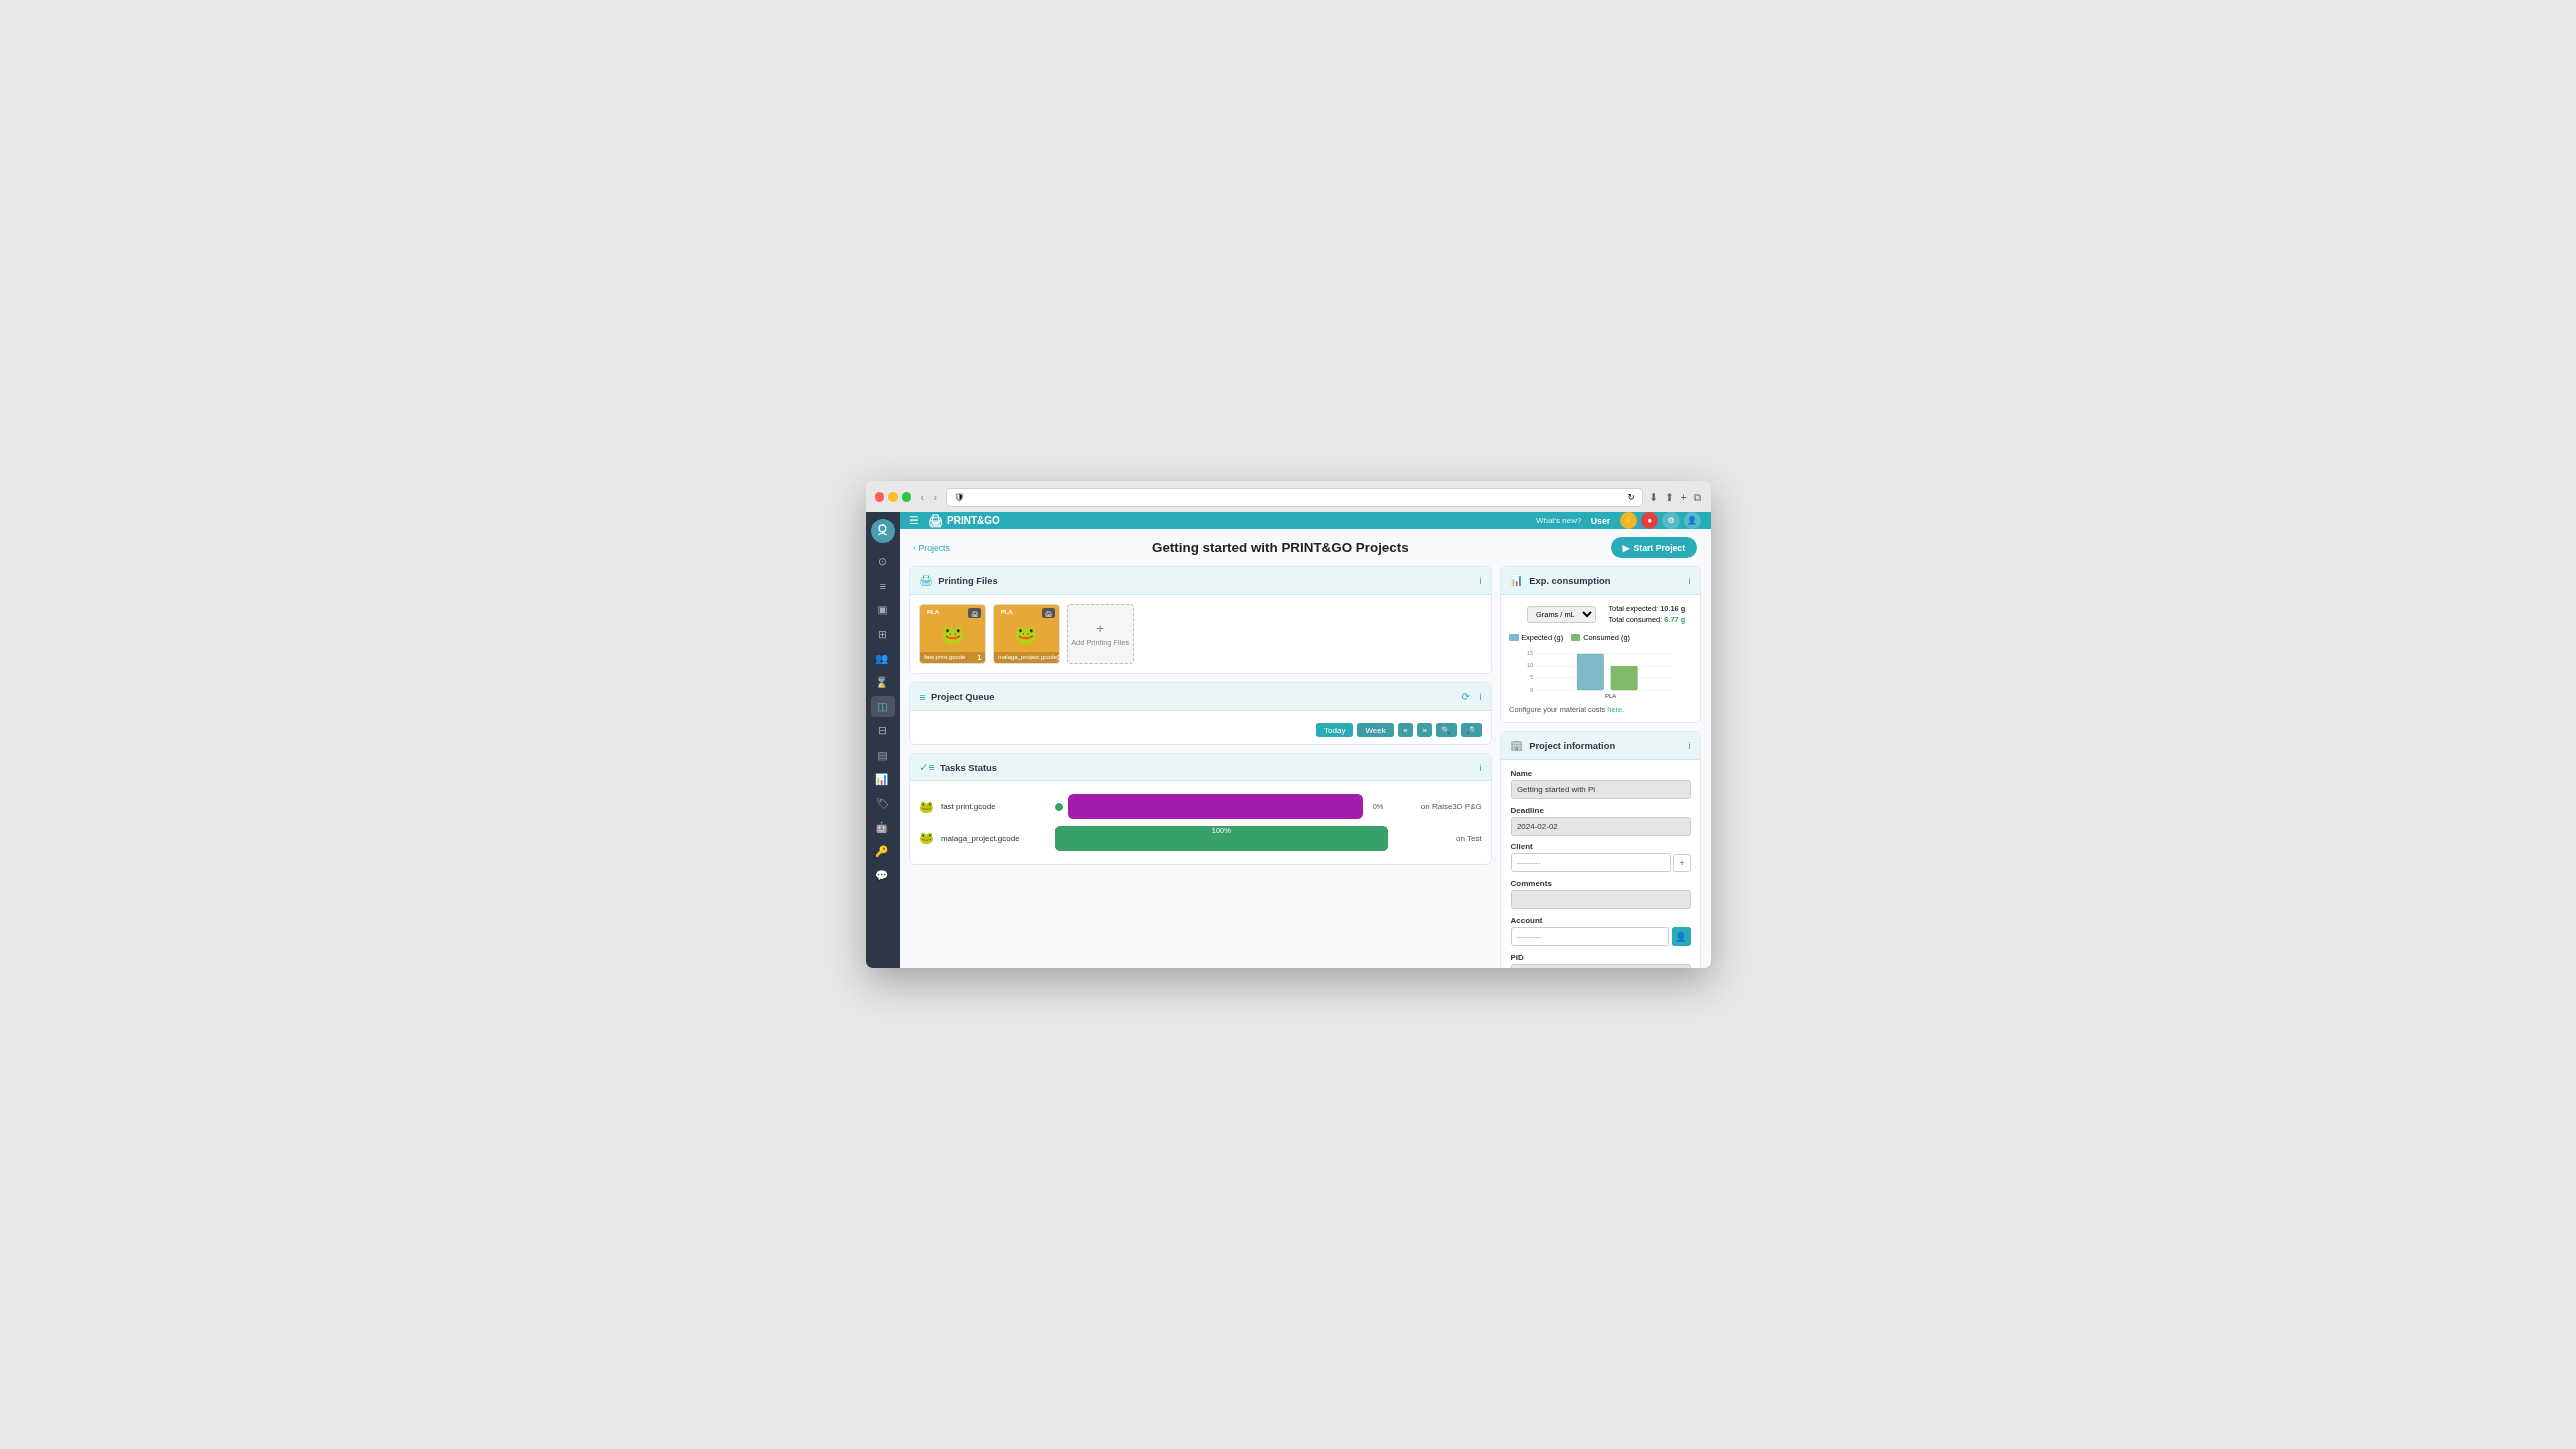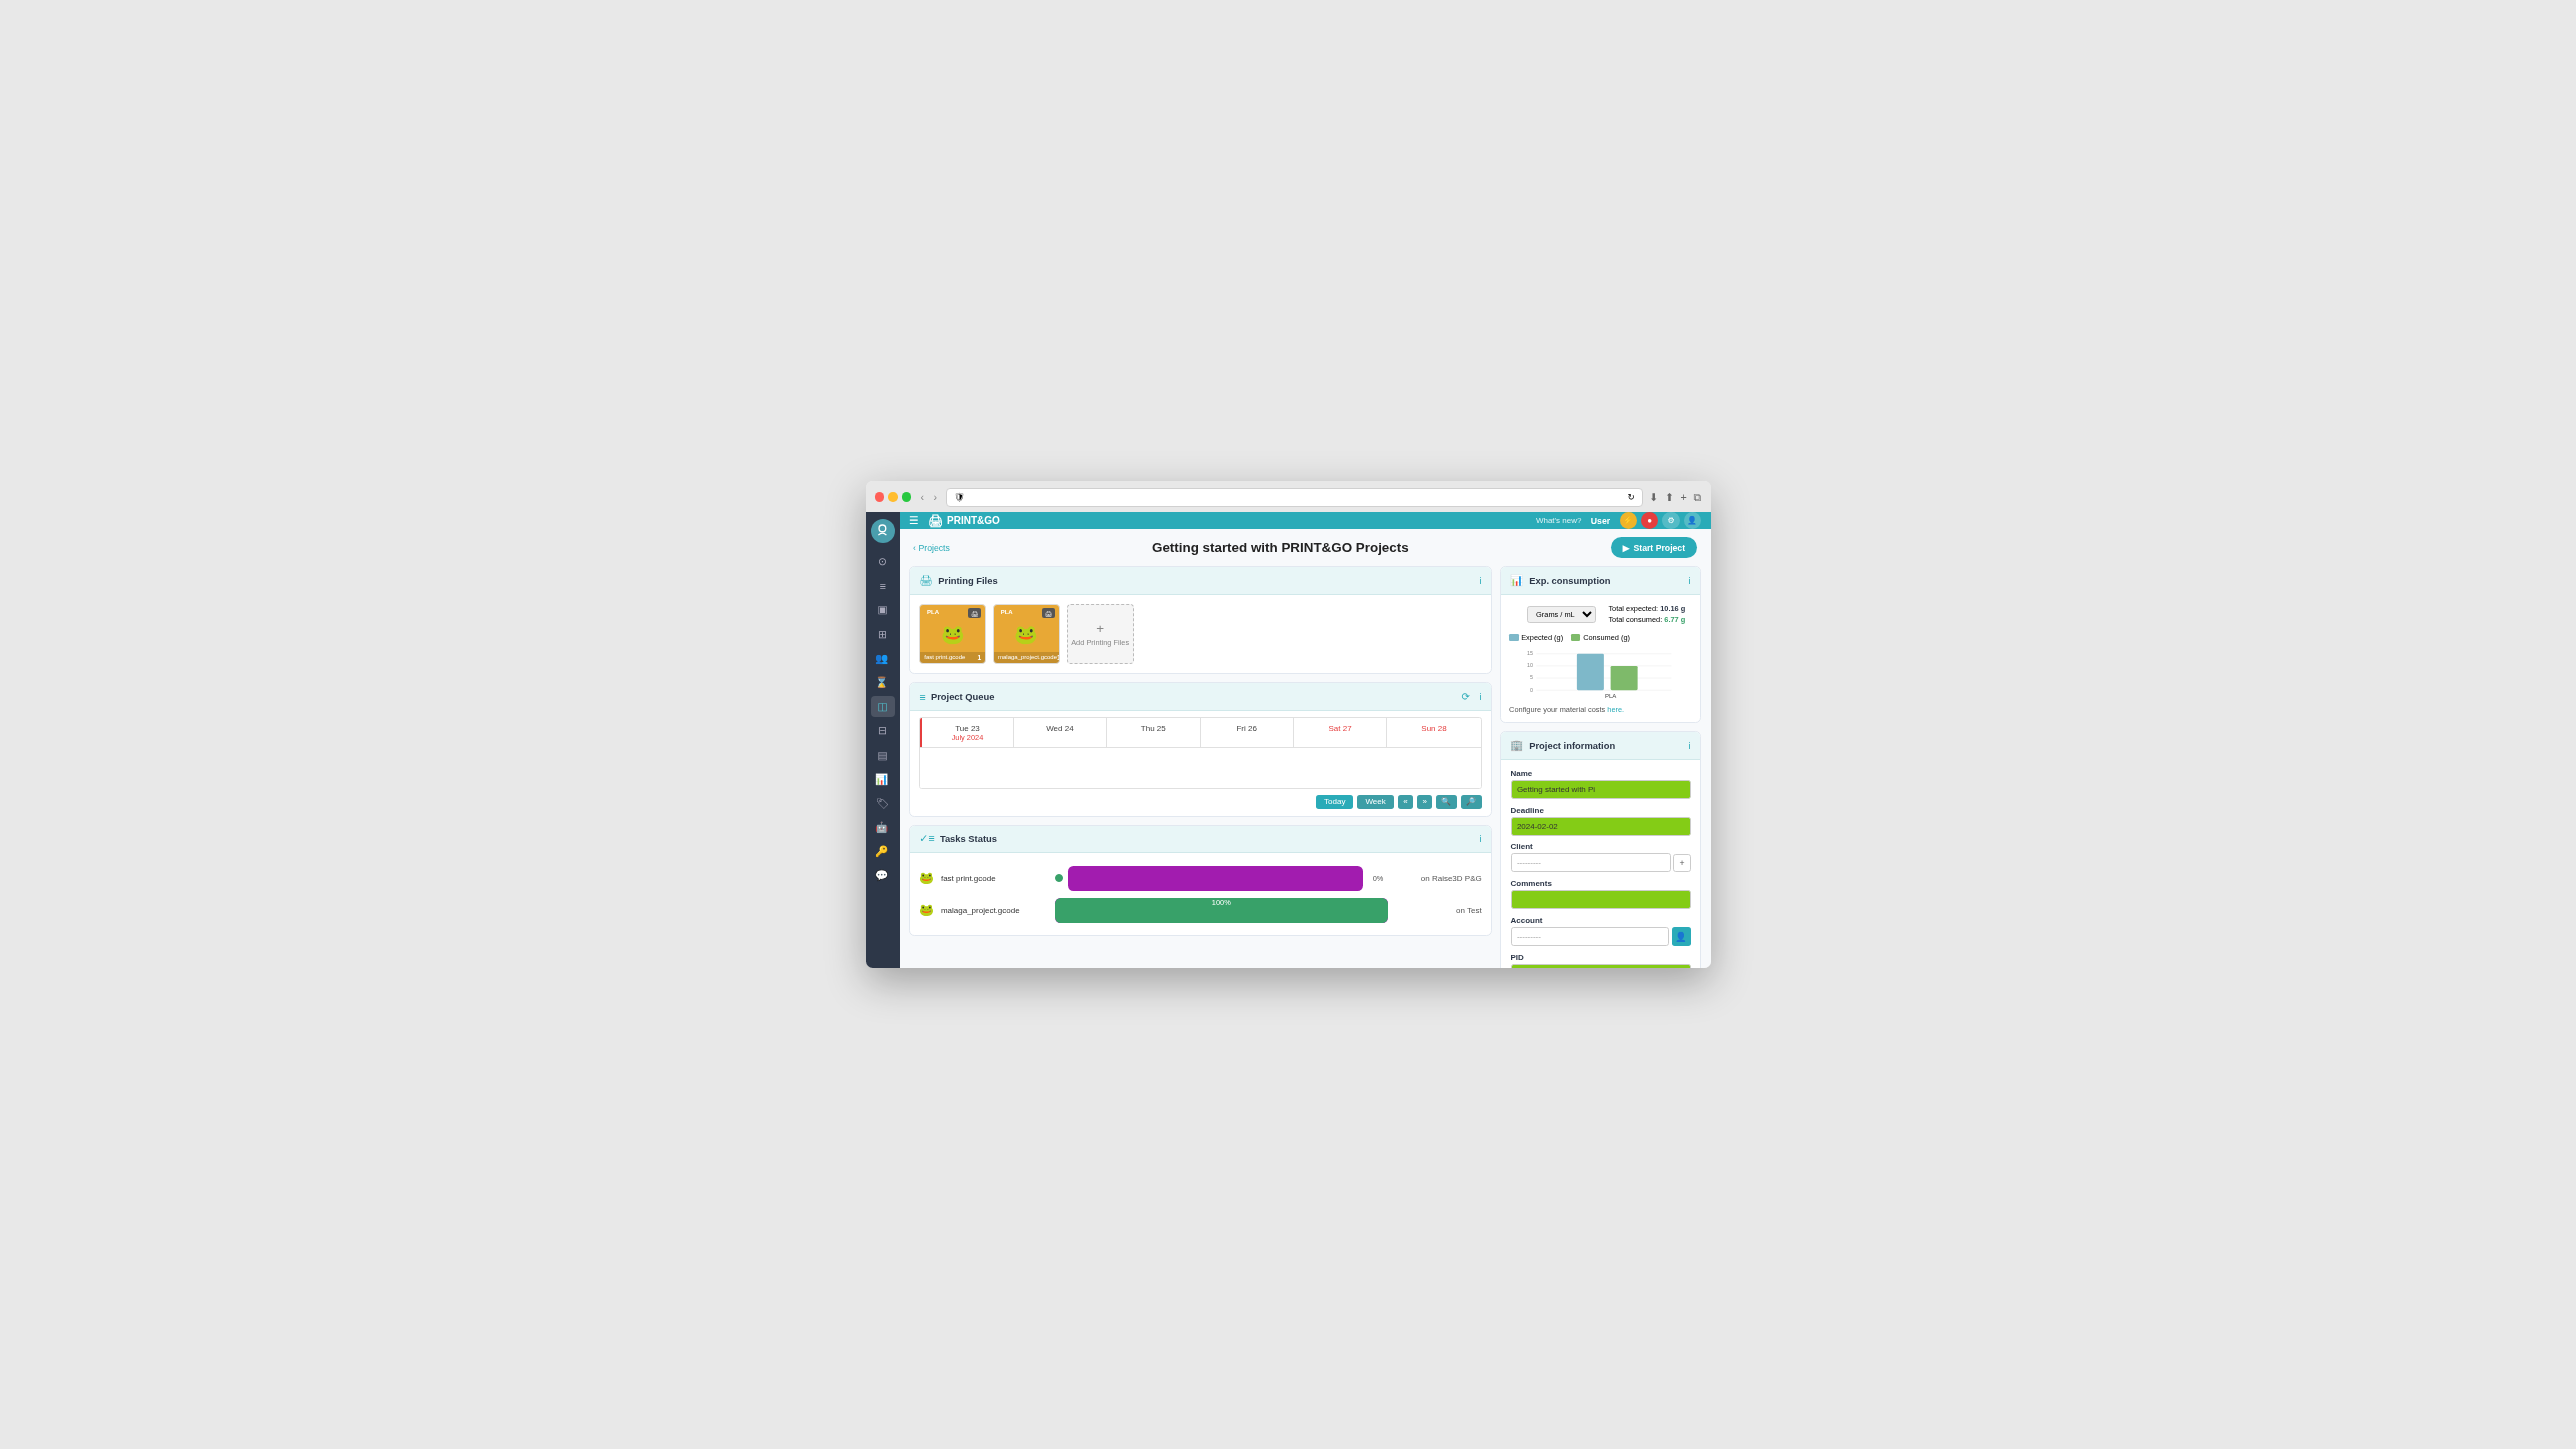--- a/index.html
+++ b/index.html
@@ -374,21 +374,21 @@
     
     .proj-info-content { padding: 9.4px; display: flex; flex-direction: column; gap: 6.7px; }
     .field-row { display: flex; flex-direction: column; gap: 2px; }
     .field-label { font-size: 8px; font-weight: 600; color: #2d3748; }
     .field-input {
       border: 0.7px solid #ccc;
       border-radius: 2.7px;
       padding: 4px 5.4px;
       font-size: 8px;
       color: #333;
-      background: #84cc16;
+      background: #e5e5e5;
       width: 100%;
     }
     .field-select-row {
       display: flex;
       gap: 2.7px;
       align-items: center;
     }
     .field-select {
       flex: 1;
       border: 0.7px solid #ccc;
@@ -562,44 +562,20 @@
           </div>
 
           <div class="panel">
             <div class="panel-header">
               <span class="panel-header-icon">≡</span>
               <span class="panel-header-title">Project Queue</span>
               <span class="info-icon" style="margin-right:4px;color:#2aabb8;font-size:10px;">⟳</span>
               <span class="info-icon">ℹ</span>
             </div>
             <div class="queue-content">
-              <div class="calendar-grid">
-                <div class="calendar-header-row">
-                  <div class="cal-day-header today-col">
-                    <div class="cal-day-name">Tue 23</div>
-                    <div class="cal-day-month">July 2024</div>
-                  </div>
-                  <div class="cal-day-header">
-                    <div class="cal-day-name">Wed 24</div>
-                  </div>
-                  <div class="cal-day-header">
-                    <div class="cal-day-name">Thu 25</div>
-                  </div>
-                  <div class="cal-day-header">
-                    <div class="cal-day-name">Fri 26</div>
-                  </div>
-                  <div class="cal-day-header weekend">
-                    <div class="cal-day-name">Sat 27</div>
-                  </div>
-                  <div class="cal-day-header weekend">
-                    <div class="cal-day-name">Sun 28</div>
-                  </div>
-                </div>
-                <div class="calendar-body"></div>
-              </div>
               <div class="queue-controls">
                 <button class="queue-btn queue-btn-primary">Today</button>
                 <button class="queue-btn queue-btn-secondary">Week</button>
                 <button class="queue-btn queue-btn-arrow">«</button>
                 <button class="queue-btn queue-btn-arrow">»</button>
                 <button class="queue-btn queue-btn-search">🔍</button>
                 <button class="queue-btn queue-btn-search">🔎</button>
               </div>
             </div>
           </div>

